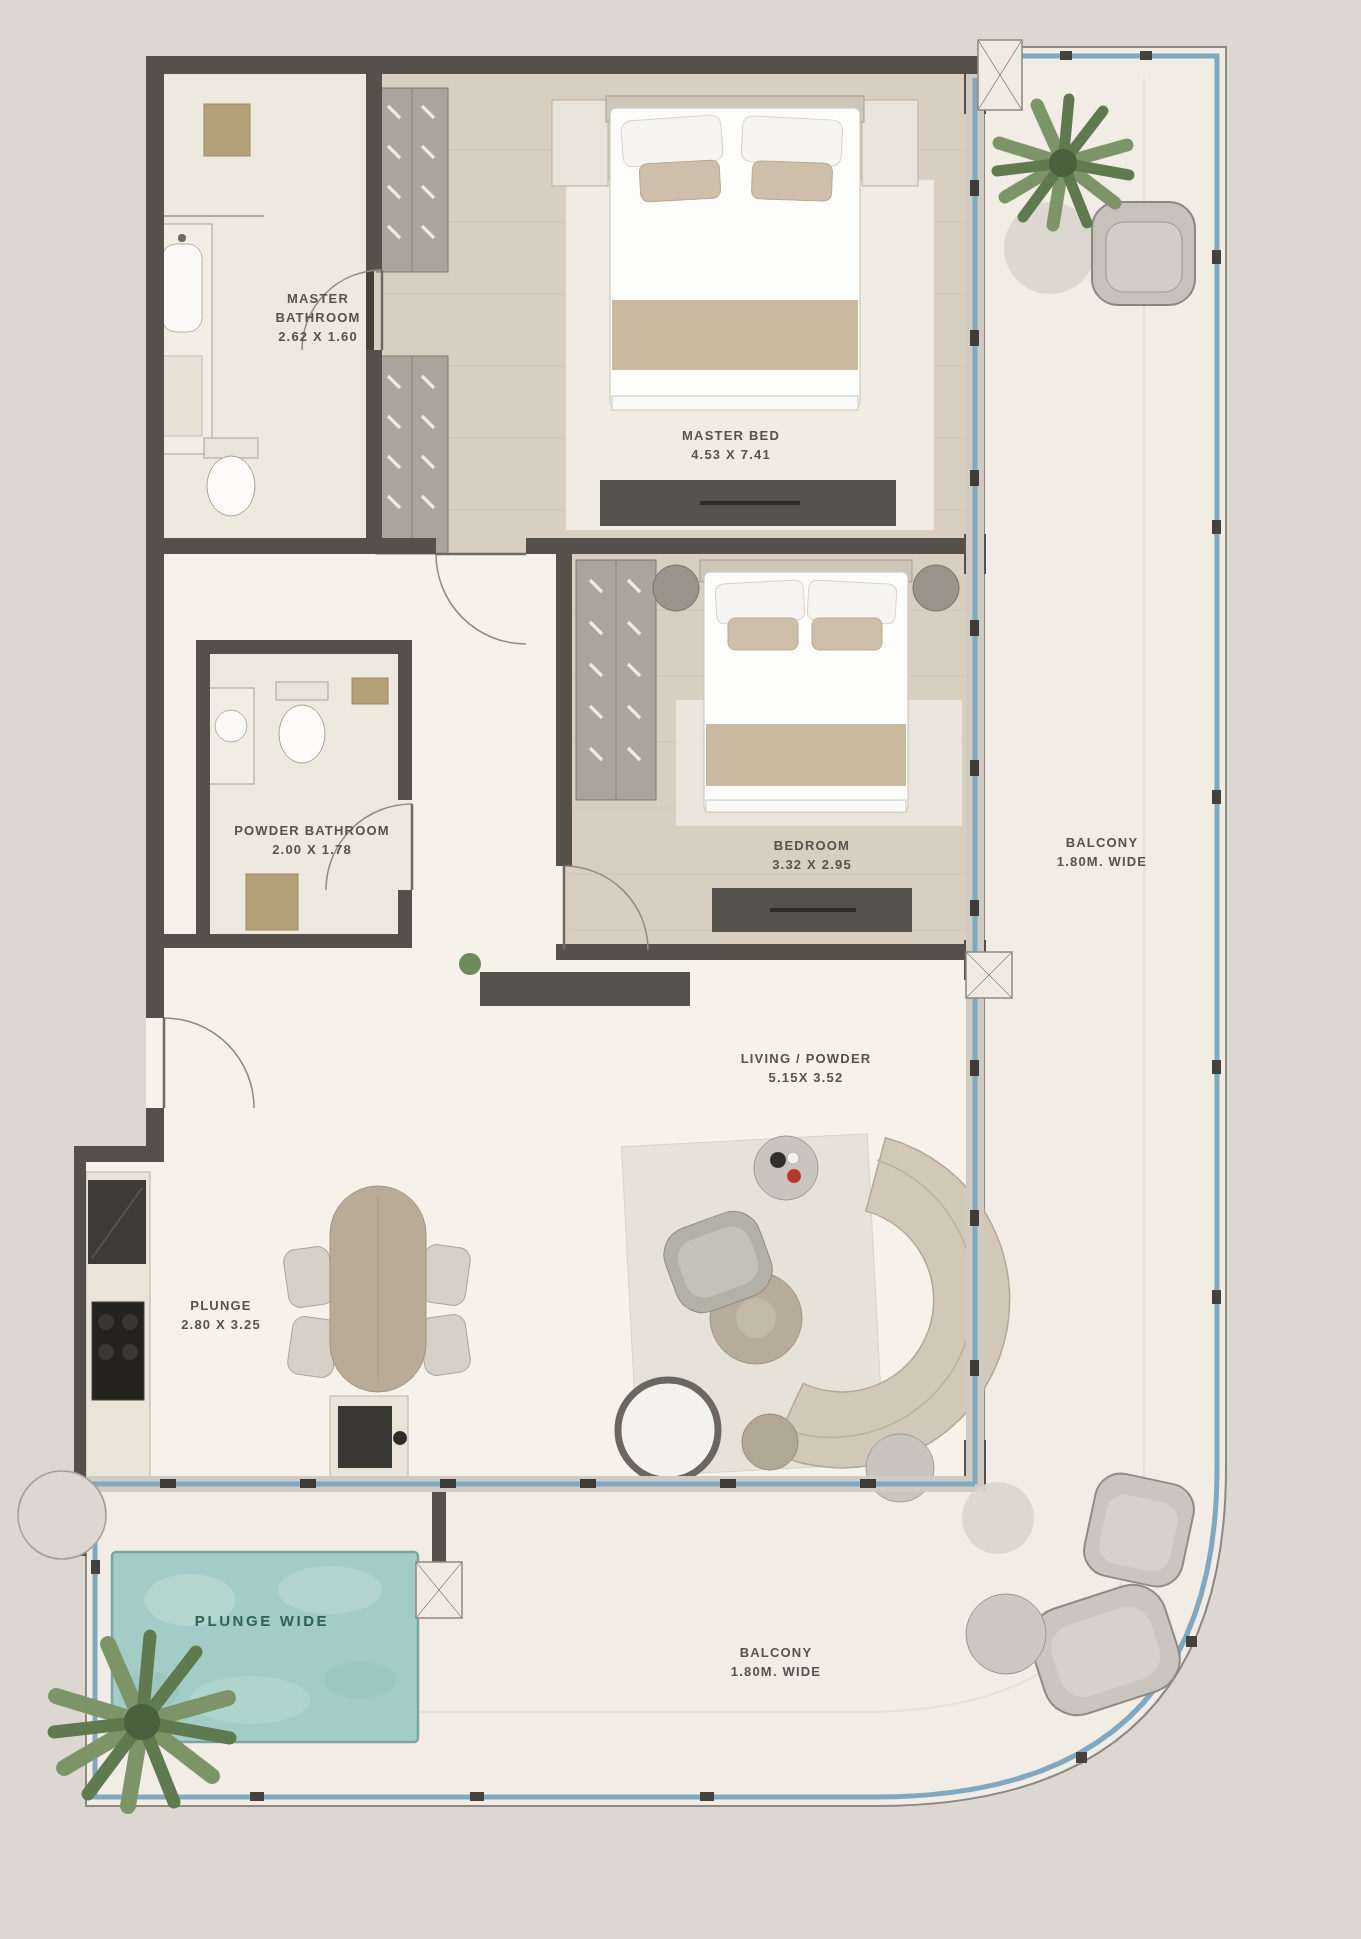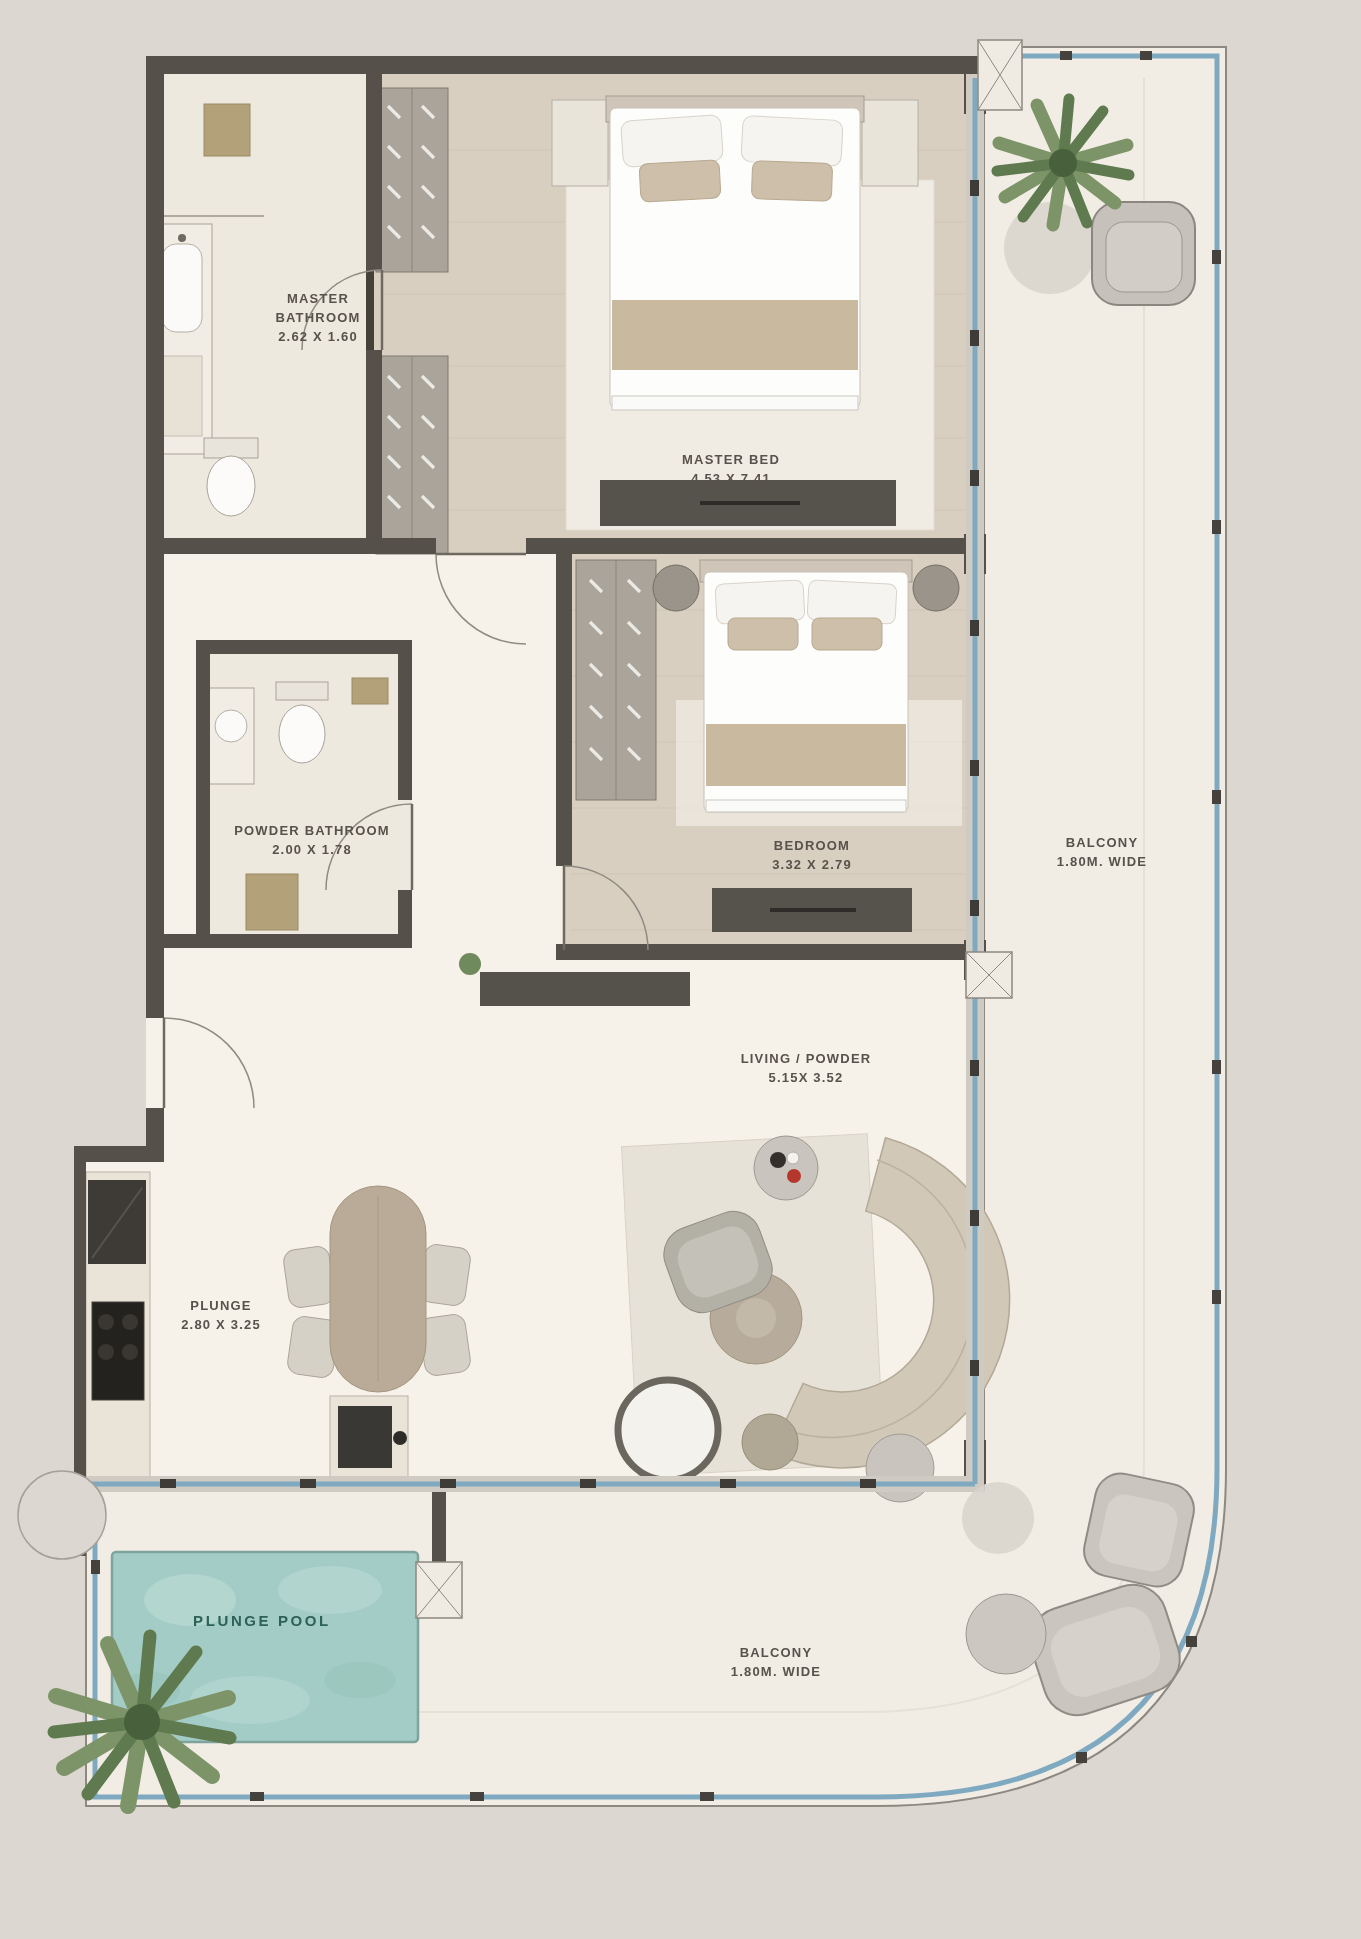--- a/index.html
+++ b/index.html
@@ -355,44 +355,44 @@
       </g>
       <circle cx="0" cy="0" r="18" fill="#48603c"></circle>
     </g>
   </g>
 </svg>
 
   <div class="lbl lbl-wrap" style="left:318px;top:318px">
     <span class="t">MASTER BATHROOM</span>
     <span class="d">2.62 X 1.60</span>
   </div>
-  <div class="lbl" style="left:731px;top:470px">
+  <div class="lbl" style="left:731px;top:446px">
     <span class="t">MASTER BED</span>
     <span class="d">4.53 X 7.41</span>
   </div>
   <div class="lbl" style="left:312px;top:841px">
     <span class="t">POWDER BATHROOM</span>
     <span class="d">2.00 X 1.78</span>
   </div>
   <div class="lbl" style="left:812px;top:856px">
     <span class="t">BEDROOM</span>
-    <span class="d">3.32 X 2.79</span>
+    <span class="d">3.32 X 2.95</span>
   </div>
   <div class="lbl" style="left:1102px;top:853px">
     <span class="t">BALCONY</span>
     <span class="d">1.80M. WIDE</span>
   </div>
   <div class="lbl" style="left:806px;top:1069px">
     <span class="t">LIVING / POWDER</span>
     <span class="d">5.15X 3.52</span>
   </div>
   <div class="lbl" style="left:221px;top:1316px">
     <span class="t">PLUNGE</span>
     <span class="d">2.80 X 3.25</span>
   </div>
   <div class="lbl lbl-pool" style="left:262px;top:1621px">
-    <span class="t">PLUNGE POOL</span>
+    <span class="t">PLUNGE WIDE</span>
   </div>
   <div class="lbl" style="left:776px;top:1663px">
     <span class="t">BALCONY</span>
     <span class="d">1.80M. WIDE</span>
   </div>
 </div>
 
 </body></html>

